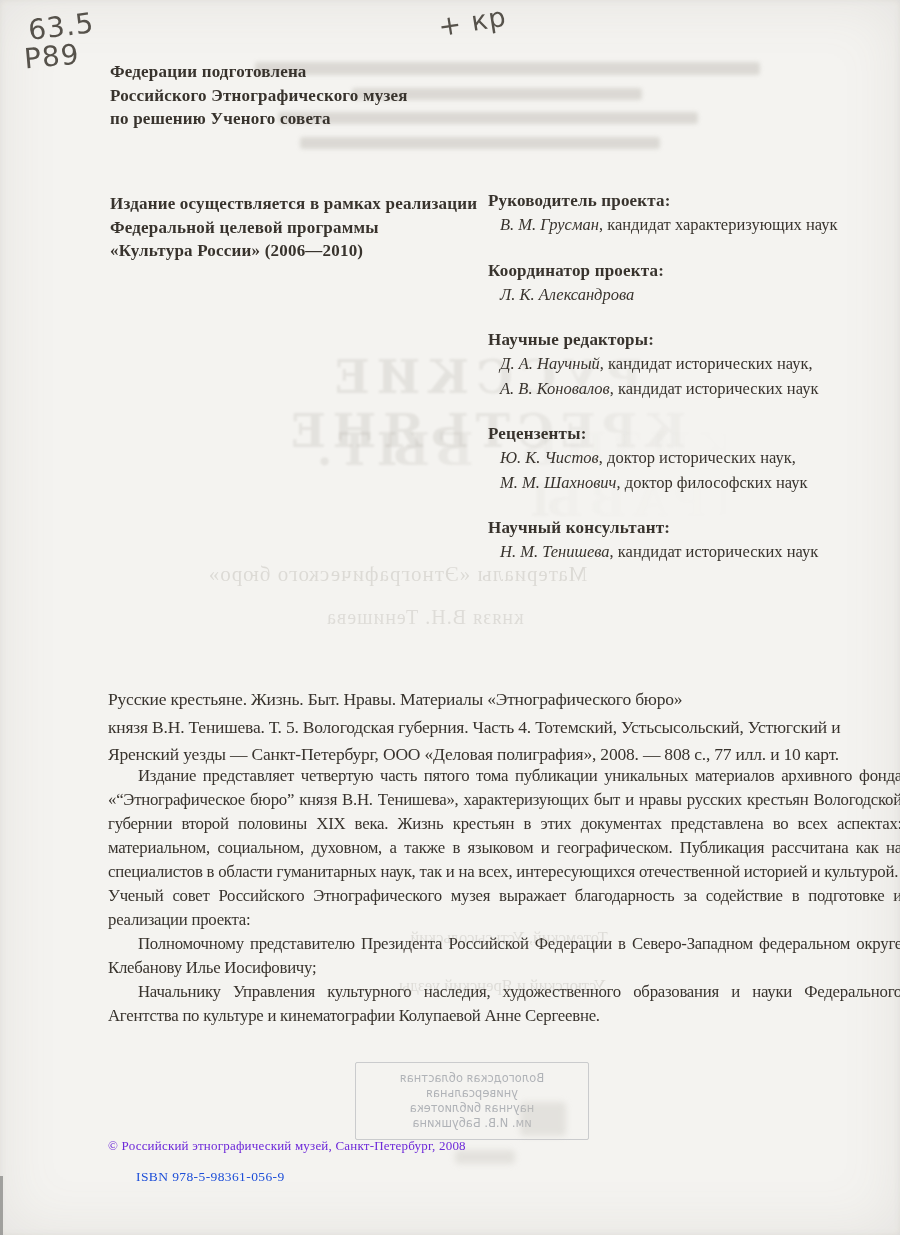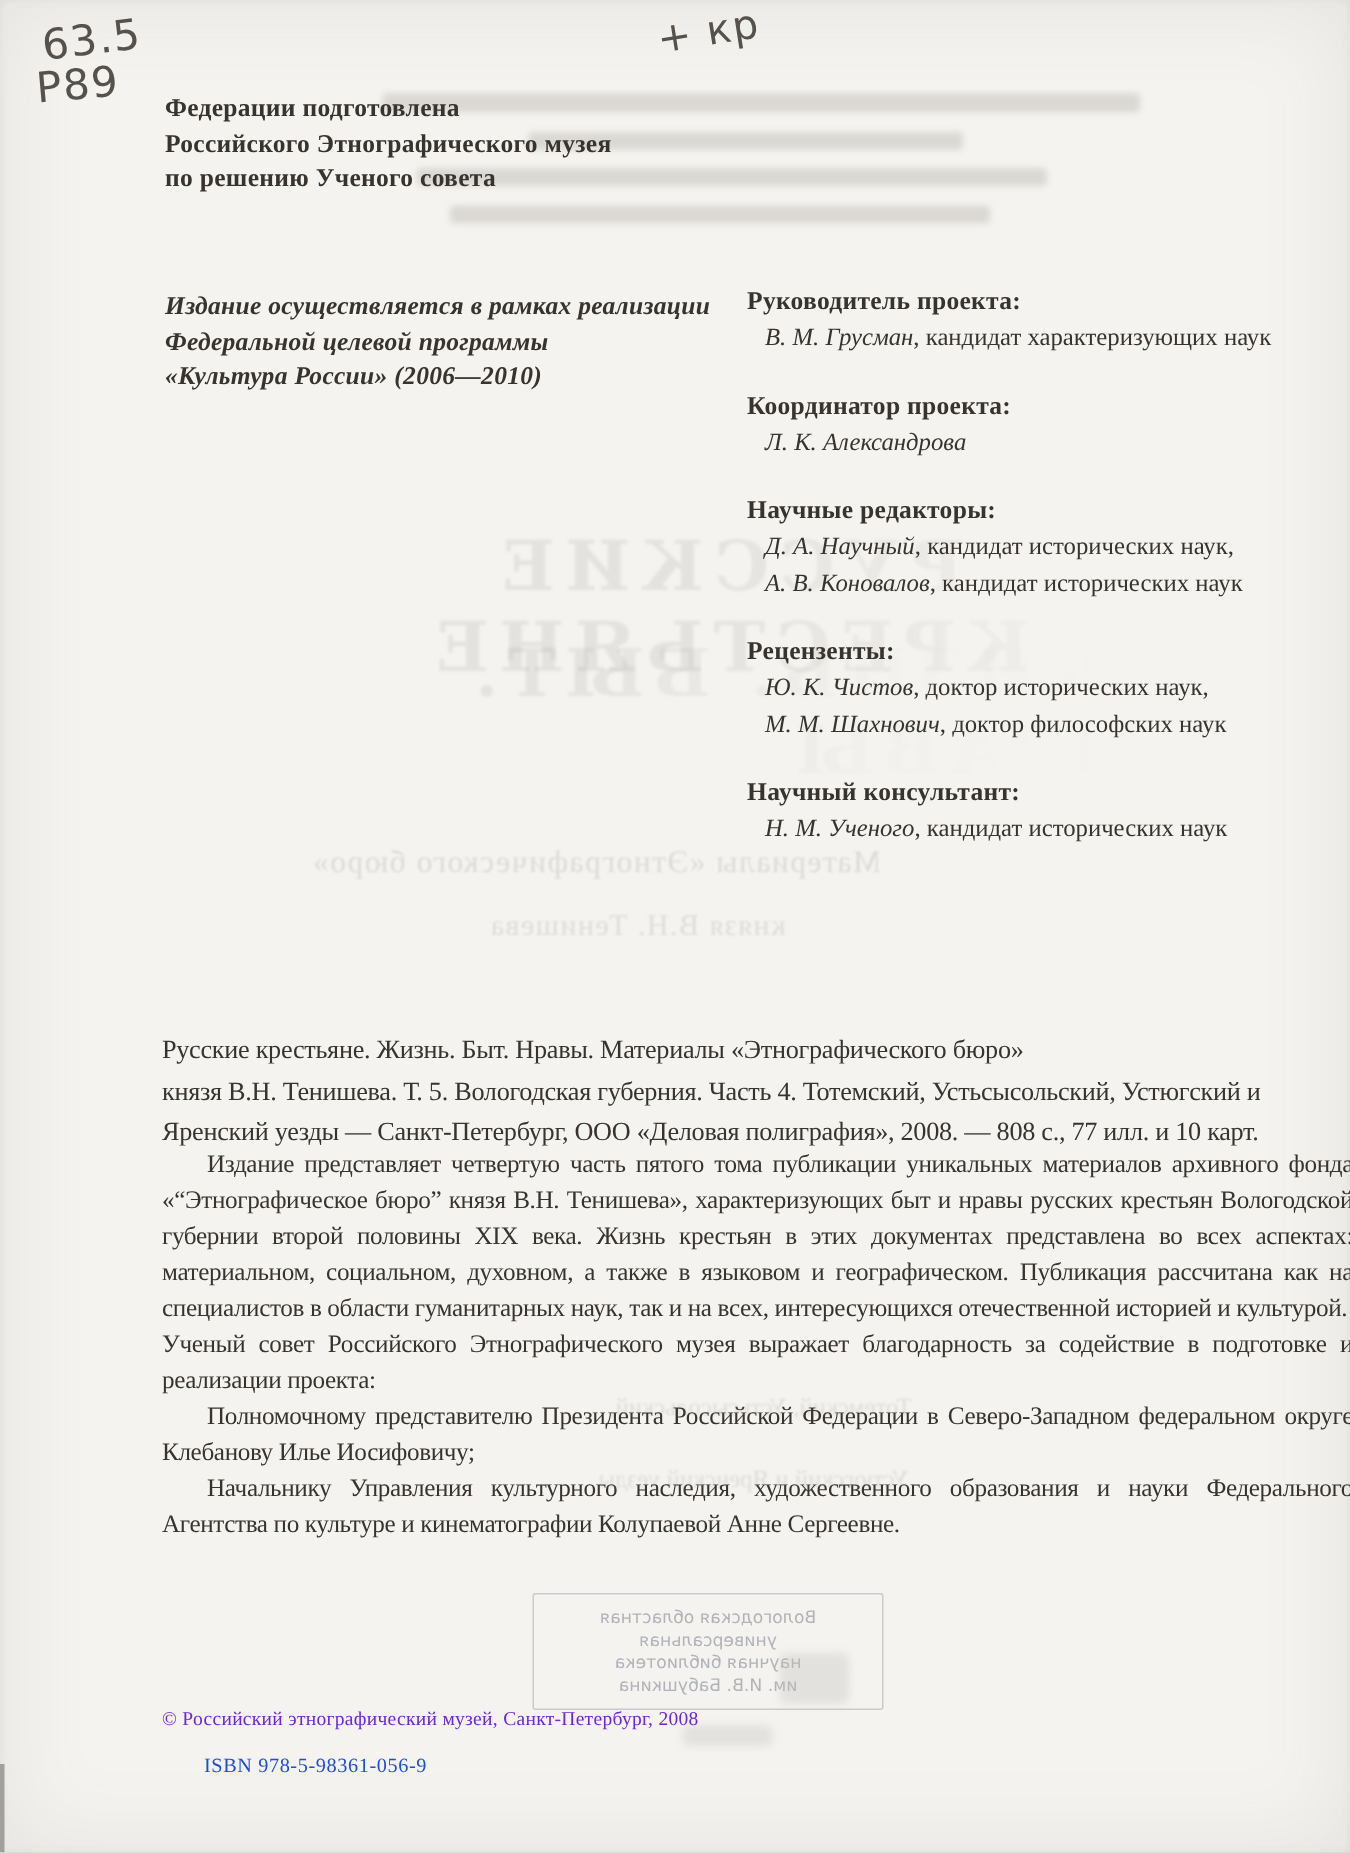--- a/index.html
+++ b/index.html
@@ -25,23 +25,23 @@
   .hand-3{left:438px;top:6px;font-size:27px;transform:rotate(-9deg);}
   
   .bold-block{
     position:absolute;
     font-weight:bold;
     font-size:17px;
     line-height:23.5px;
     letter-spacing:0.2px;
   }
   .top-block{left:110px;top:60px;}
-  .edition-block{left:110px;top:192px;font-style:italic;}
+  .edition-block{left:110px;top:192px;}
   
-  .credits{position:absolute;left:498px;top:188px;width:360px;}
+  .credits{position:absolute;left:488px;top:188px;width:360px;}
   .credit-group{margin-bottom:20px;}
   .credit-role{font-weight:bold;font-size:17px;line-height:25px;letter-spacing:0.2px;}
   .credit-person{font-size:16.5px;line-height:24.5px;}
   .credit-person .nm{font-style:italic;margin-left:12px;}
   
   .bib{
     position:absolute;left:108px;top:686px;width:800px;
     font-size:17.5px;line-height:27.5px;letter-spacing:-0.2px;
   }
   
@@ -133,21 +133,21 @@
       <div class="credit-person"><span class="nm">Д. А. Научный</span><span>, кандидат исторических наук,</span></div>
       <div class="credit-person"><span class="nm">А. В. Коновалов</span><span>, кандидат исторических наук</span></div>
     </div>
     <div class="credit-group">
       <div class="credit-role">Рецензенты:</div>
       <div class="credit-person"><span class="nm">Ю. К. Чистов</span><span>, доктор исторических наук,</span></div>
       <div class="credit-person"><span class="nm">М. М. Шахнович</span><span>, доктор философских наук</span></div>
     </div>
     <div class="credit-group">
       <div class="credit-role">Научный консультант:</div>
-      <div class="credit-person"><span class="nm">Н. М. Ученого</span><span>, кандидат исторических наук</span></div>
+      <div class="credit-person"><span class="nm">Н. М. Тенишева</span><span>, кандидат исторических наук</span></div>
     </div>
   </div>
 
   <div class="bib">
     <div>Русские крестьяне. Жизнь. Быт. Нравы. Материалы «Этнографического бюро»</div>
     <div>князя В.Н. Тенишева. Т. 5. Вологодская губерния. Часть 4. Тотемский, Устьсысольский, Устюгский и</div>
     <div>Яренский уезды — Санкт-Петербург, ООО «Деловая полиграфия», 2008. — 808 с., 77 илл. и 10 карт.</div>
   </div>
 
   <div class="body-text">

